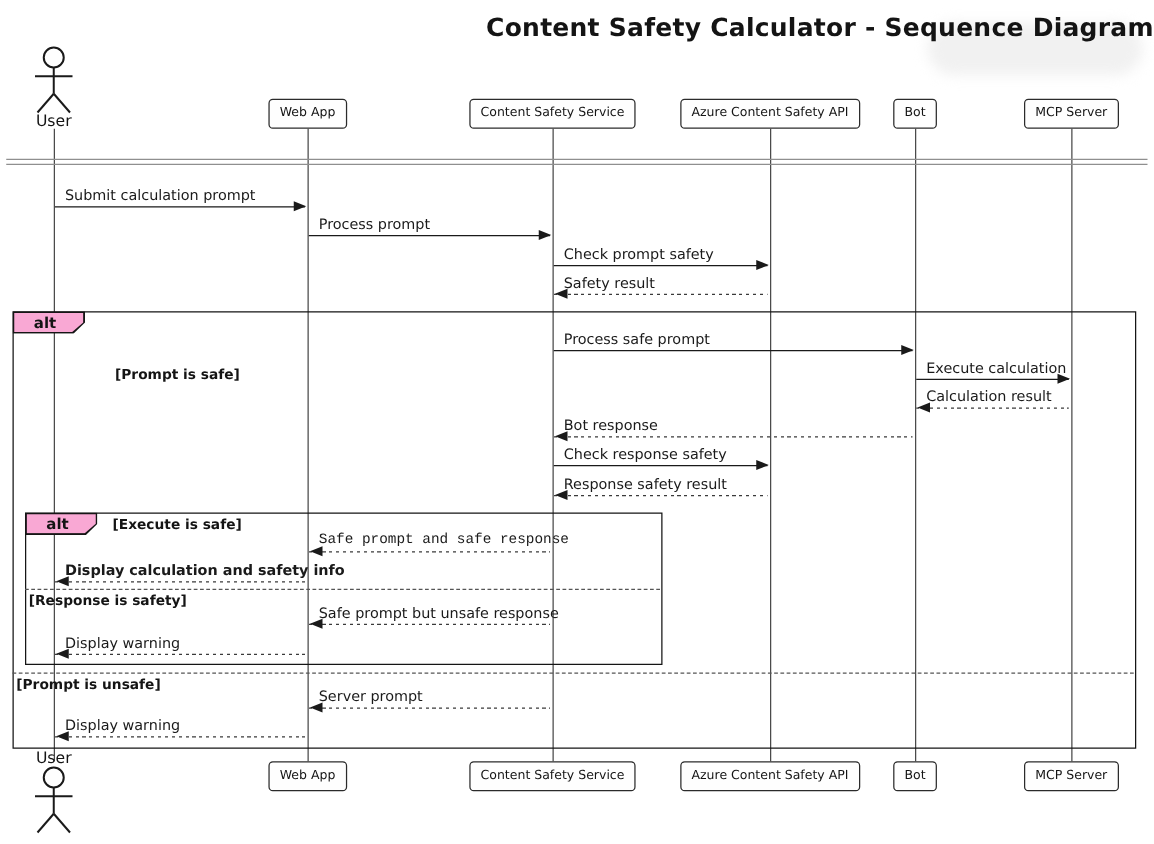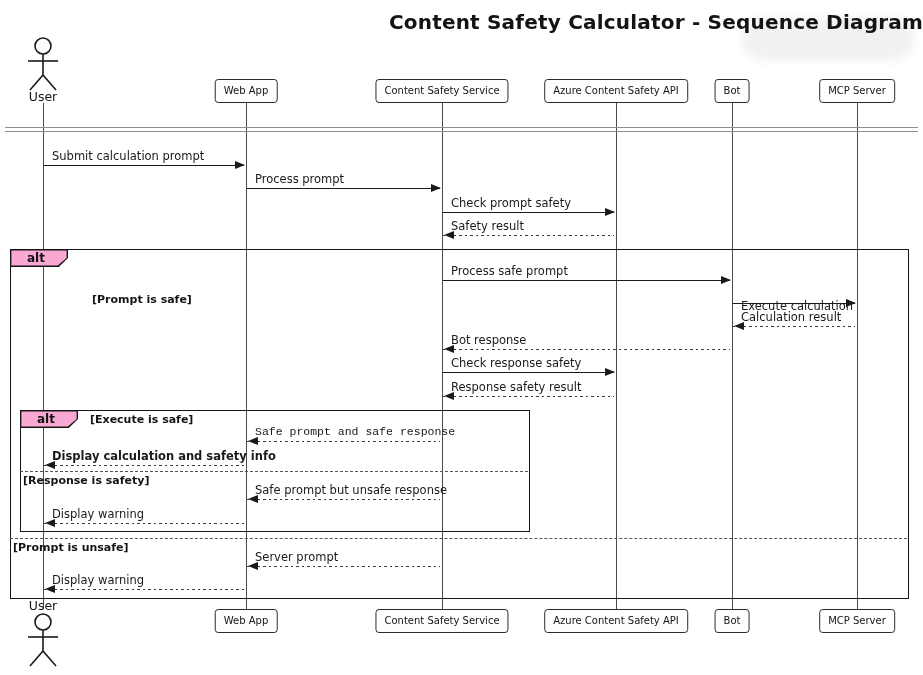--- a/index.html
+++ b/index.html
@@ -109,21 +109,21 @@
       <div class="msg-head right" style="left:605px;top:208px;"></div>
       <div class="msg-label" style="left:451px;top:196px;">Check prompt safety</div>
       <div class="msg-line dashed" style="left:443px;top:235px;width:171px;"></div>
       <div class="msg-head left" style="left:444px;top:231px;"></div>
       <div class="msg-label" style="left:451px;top:219px;">Safety result</div>
       <div class="msg-line solid" style="left:443px;top:280px;width:287px;"></div>
       <div class="msg-head right" style="left:721px;top:276px;"></div>
       <div class="msg-label" style="left:451px;top:264px;">Process safe prompt</div>
       <div class="msg-line solid" style="left:733px;top:303px;width:122px;"></div>
       <div class="msg-head right" style="left:846px;top:299px;"></div>
-      <div class="msg-label" style="left:741px;top:299px;">Execute calculation</div>
+      <div class="msg-label" style="left:741px;top:287px;">Execute calculation</div>
       <div class="msg-line dashed" style="left:733px;top:326px;width:122px;"></div>
       <div class="msg-head left" style="left:734px;top:322px;"></div>
       <div class="msg-label" style="left:741px;top:310px;">Calculation result</div>
       <div class="msg-line dashed" style="left:443px;top:349px;width:287px;"></div>
       <div class="msg-head left" style="left:444px;top:345px;"></div>
       <div class="msg-label" style="left:451px;top:333px;">Bot response</div>
       <div class="msg-line solid" style="left:443px;top:372px;width:171px;"></div>
       <div class="msg-head right" style="left:605px;top:368px;"></div>
       <div class="msg-label" style="left:451px;top:356px;">Check response safety</div>
       <div class="msg-line dashed" style="left:443px;top:396px;width:171px;"></div>

